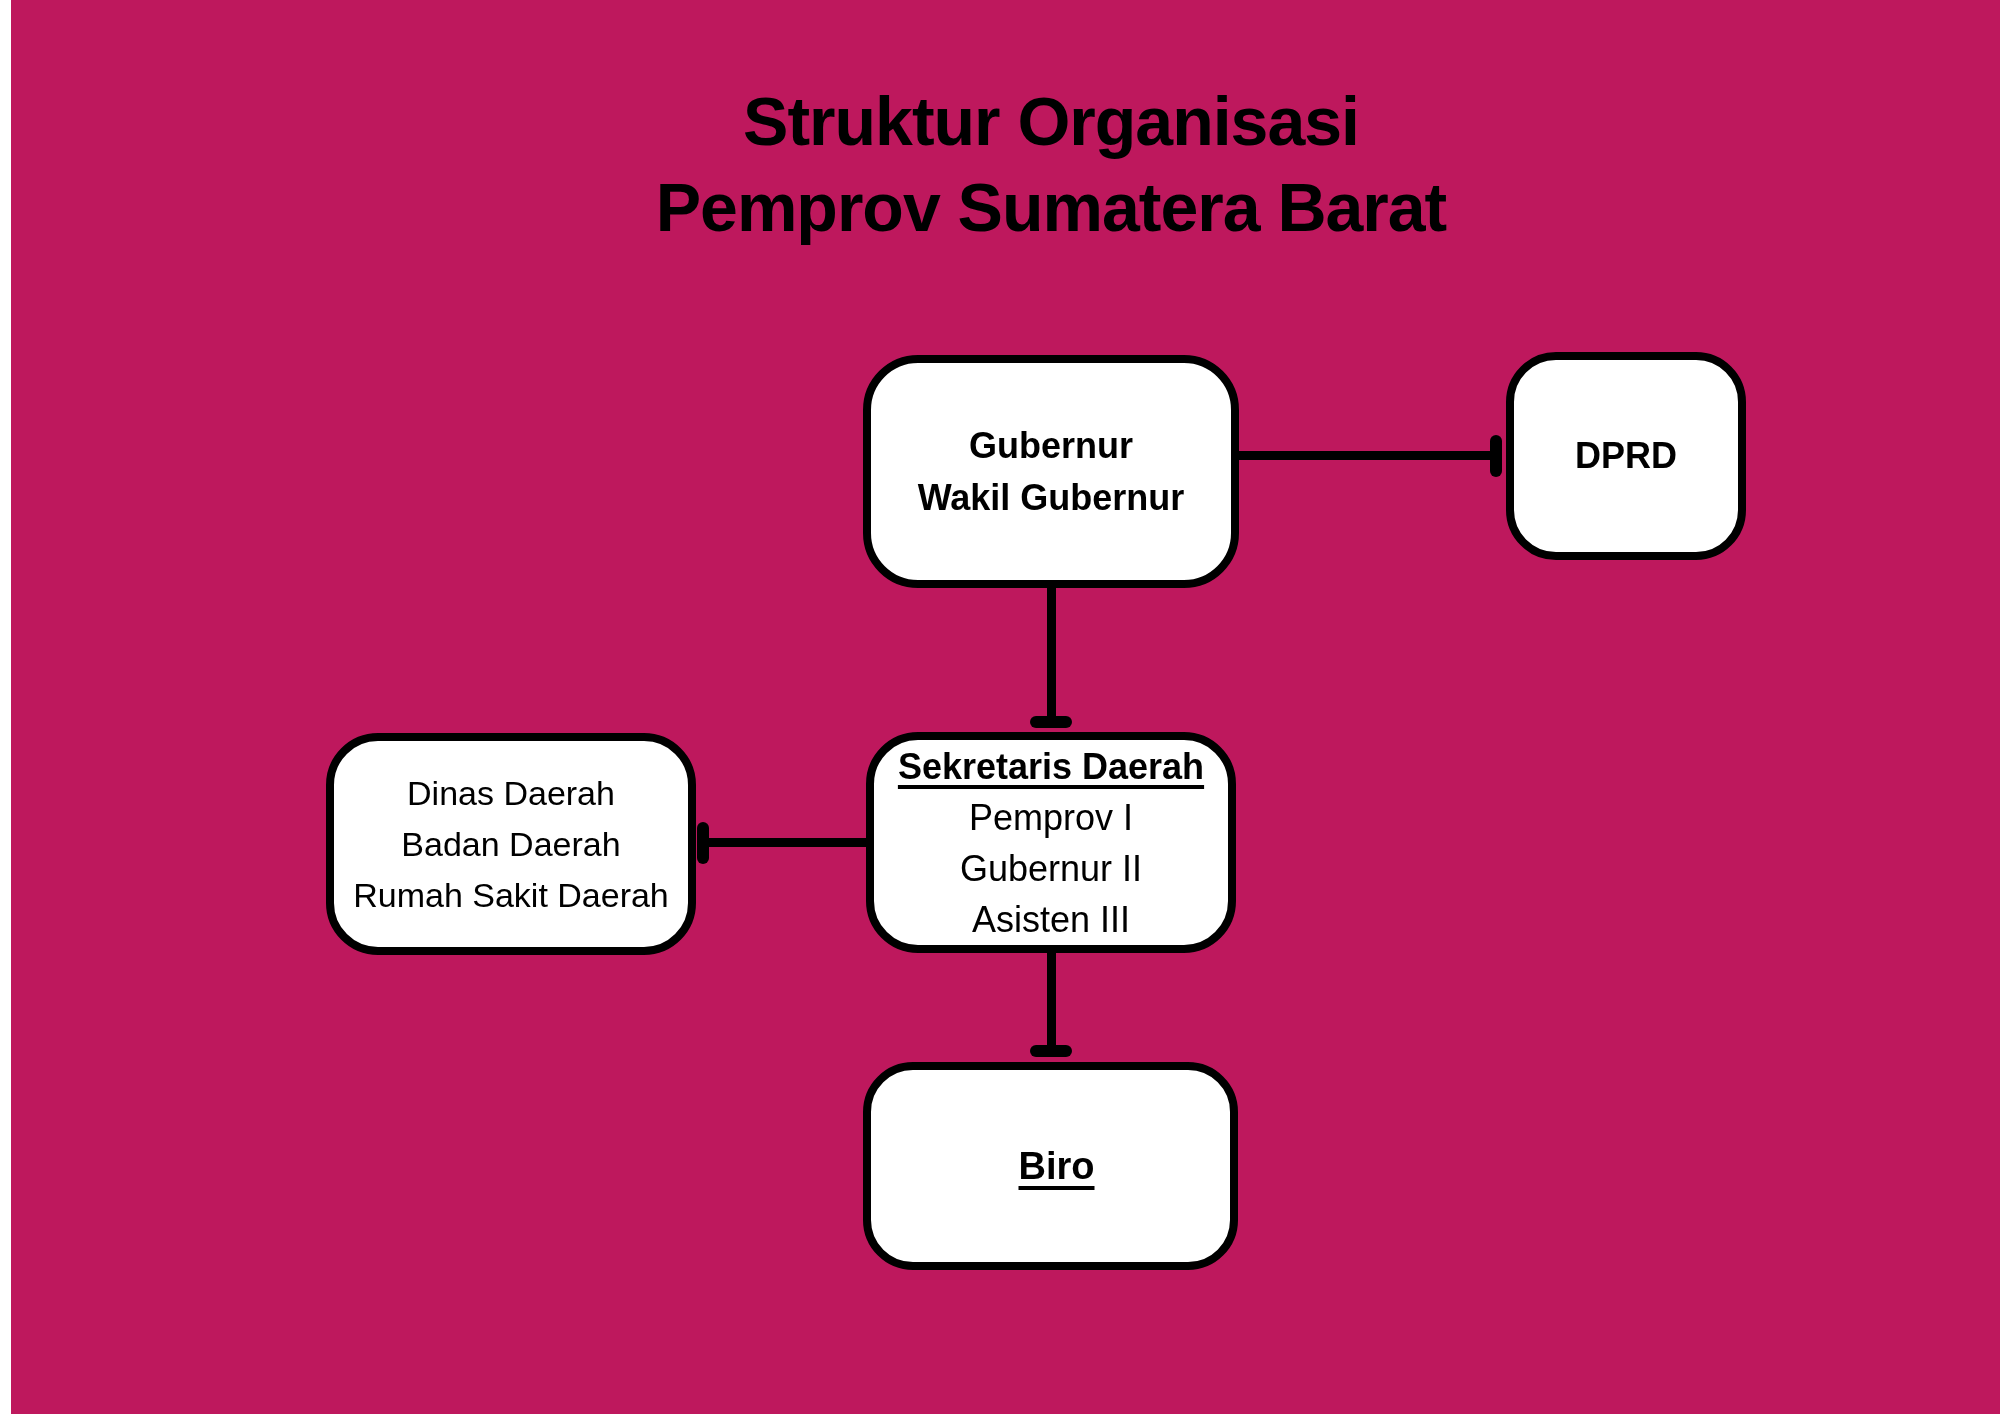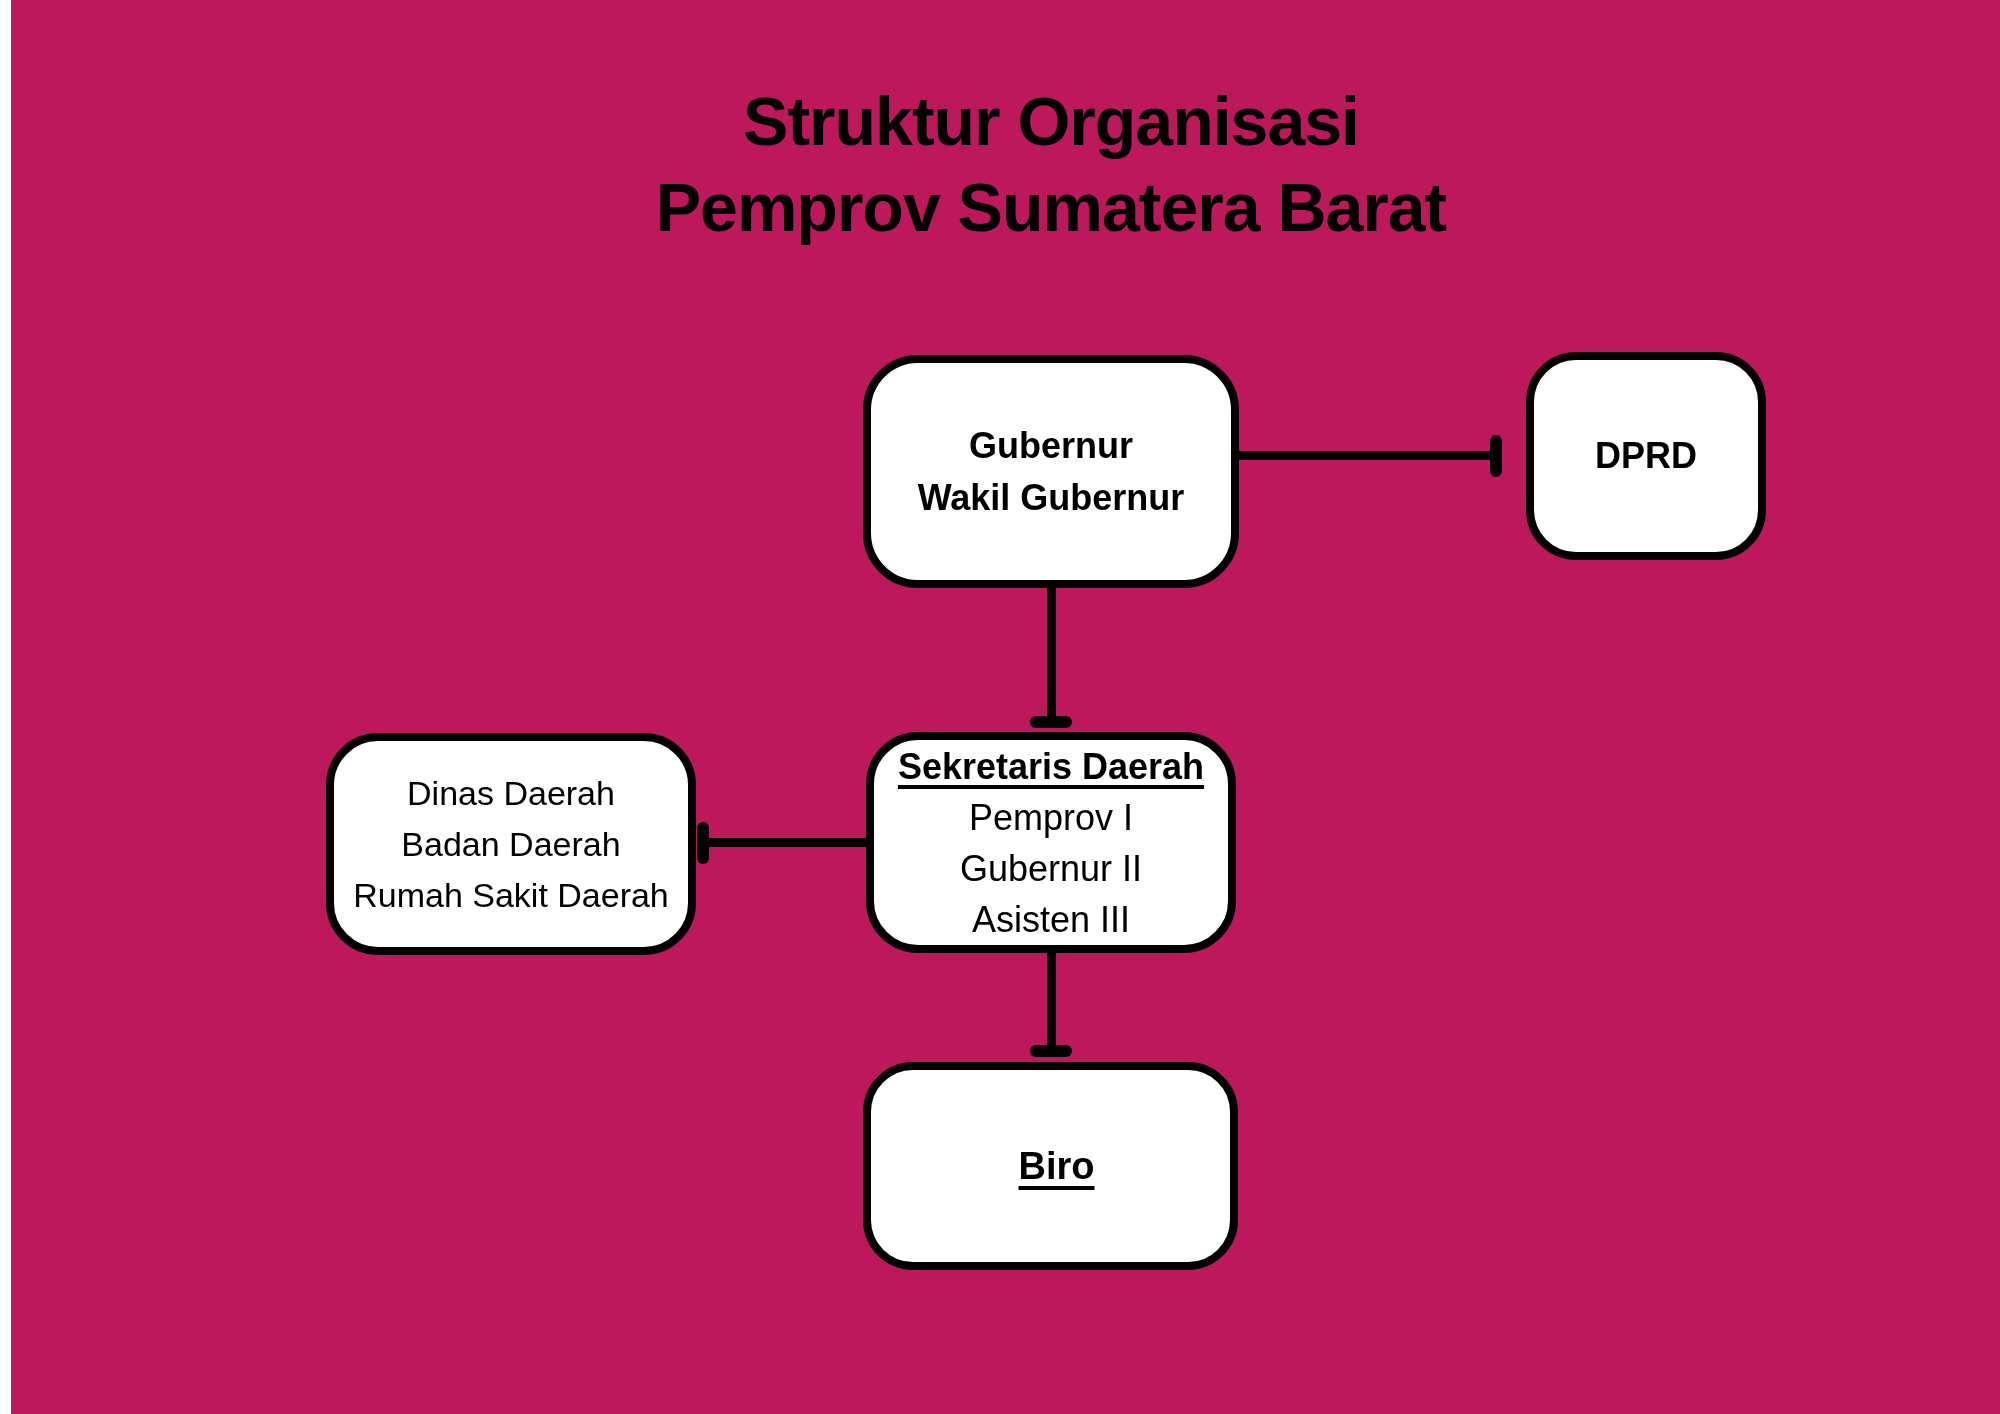--- a/index.html
+++ b/index.html
@@ -46,21 +46,20 @@
     font-weight: 700;
     font-size: 36px;
     line-height: 52px;
   }
   .node-dprd {
     left: 1495px; top: 352px;
     width: 240px; height: 208px;
     border-radius: 50px;
     font-weight: 700;
     font-size: 36px;
-    margin-left: 20px;
   }
   .node-sekretaris {
     left: 855px; top: 732px;
     width: 370px; height: 221px;
     border-radius: 52px;
     font-size: 36px;
     line-height: 51px;
   }
   .node-sekretaris .heading {
     font-weight: 700;

